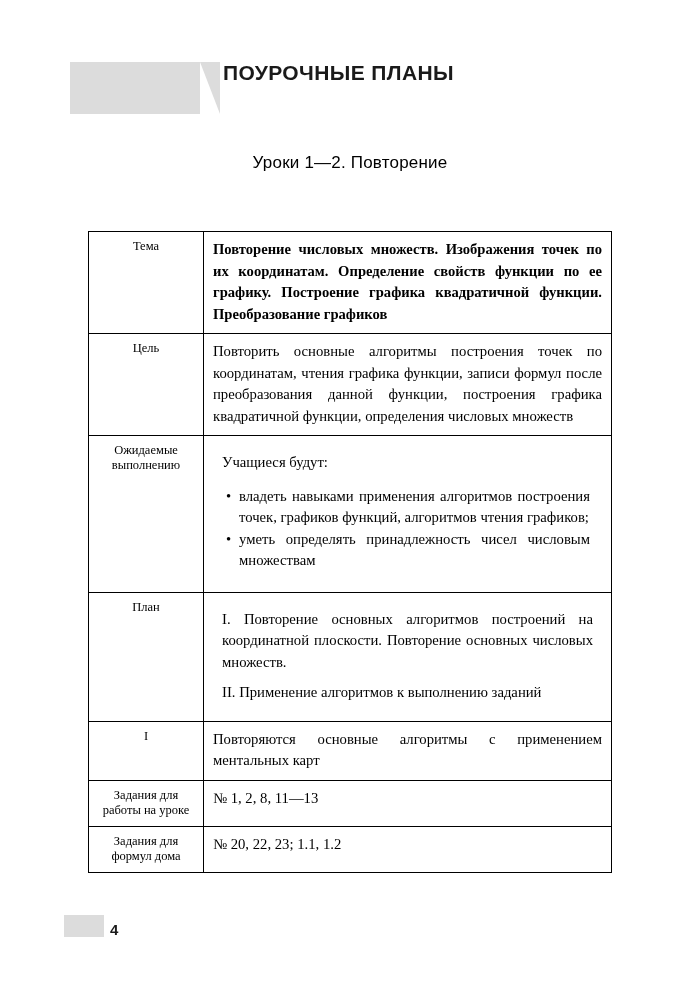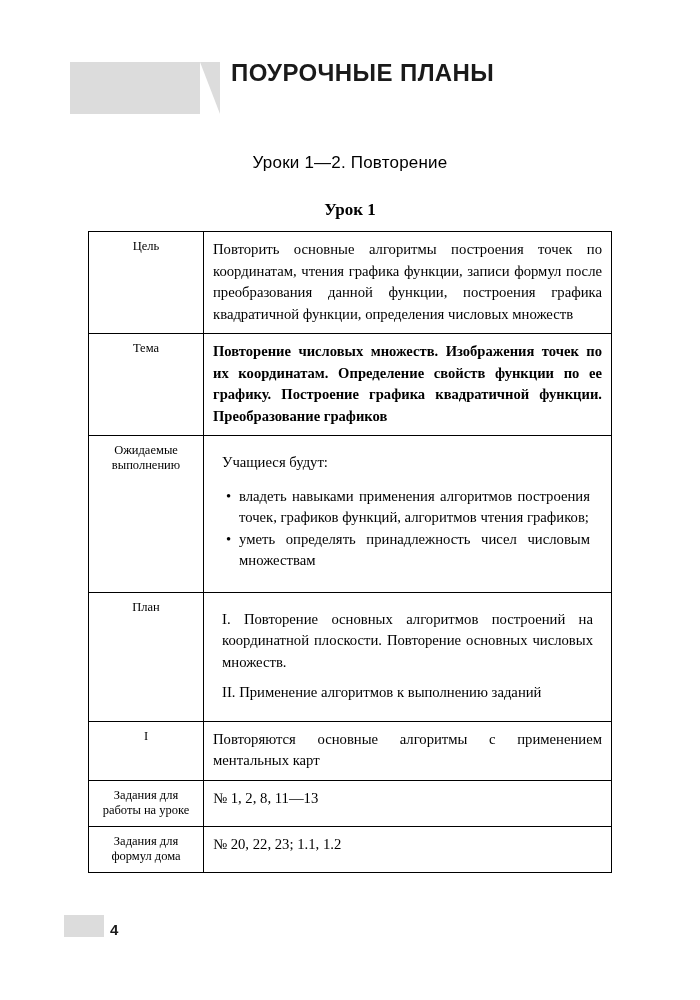--- a/index.html
+++ b/index.html
@@ -44,25 +44,25 @@
     top: 0;
     right: -20px;
     width: 0;
     height: 0;
     border-style: solid;
     border-width: 0 20px 52px 0;
     border-color: transparent #dcdcdc transparent transparent;
   }
   .header-title {
     position: absolute;
-    left: 161px;
+    left: 153px;
     top: 0;
     font-family: "Liberation Sans", sans-serif;
     font-weight: bold;
-    font-size: 24px;
+    font-size: 21px;
     line-height: 29px;
     letter-spacing: 0.4px;
     color: #1a1a1a;
   }
 
   
   .lesson-group-title {
     position: absolute;
     top: 153px;
     left: 0;
@@ -165,31 +165,30 @@
 <div class="page">
 
   <div class="header-block">
     <div class="header-bar"></div>
     <div class="header-title">
       <div>ПОУРОЧНЫЕ ПЛАНЫ</div>
     </div>
   </div>
 
   <div class="lesson-group-title">Уроки 1—2. Повторение</div>
-  <div class="lesson-title">Урок 1</div>
 
   <table class="plan-table">
     <tbody>
       <tr>
+        <td class="label-cell">Тема</td>
+        <td class="content-cell bold-content">Повторение числовых множеств. Изображения точек по их координатам. Определение свойств функции по ее графику. Построение графика квадратичной функции. Преобразование графиков</td>
+      </tr>
+      <tr>
         <td class="label-cell">Цель</td>
         <td class="content-cell">Повторить основные алгоритмы построения точек по координатам, чтения графика функции, записи формул после преобразования данной функции, построения графика квадратичной функции, определения числовых множеств</td>
-      </tr>
-      <tr>
-        <td class="label-cell">Тема</td>
-        <td class="content-cell bold-content">Повторение числовых множеств. Изображения точек по их координатам. Определение свойств функции по ее графику. Построение графика квадратичной функции. Преобразование графиков</td>
       </tr>
       <tr>
         <td class="label-cell">
           <div>Ожидаемые выполнению</div>
         </td>
         <td class="content-cell">
           <p class="para">Учащиеся будут:</p>
           <ul class="ul-plain">
             <li>владеть навыками применения алгоритмов построения точек, графиков функций, алгоритмов чтения графиков;</li>
             <li>уметь определять принадлежность чисел числовым множествам</li>

